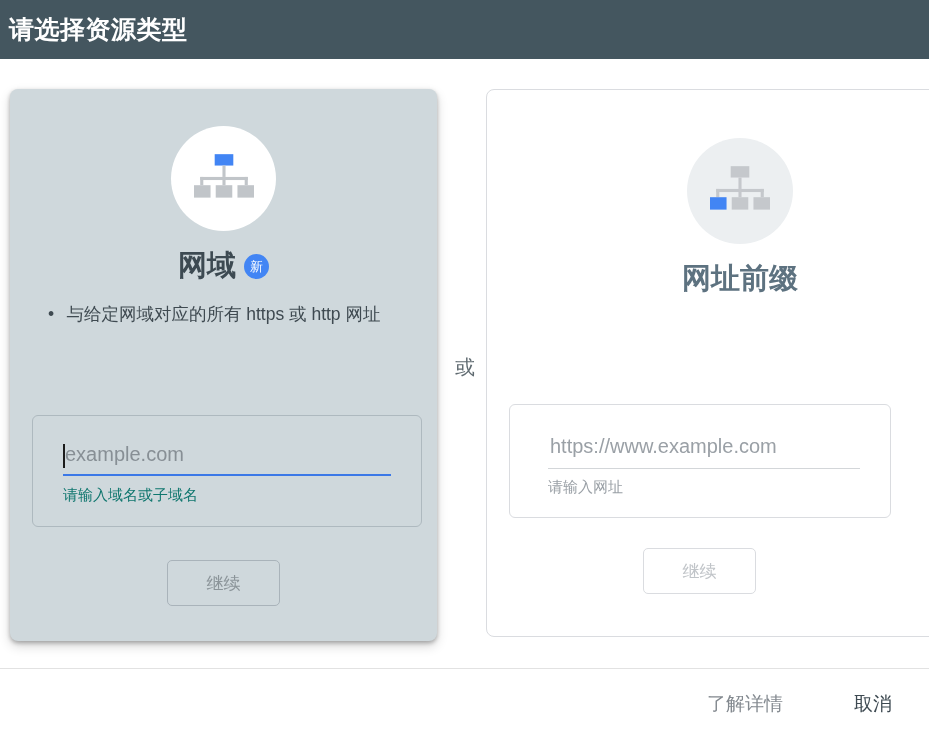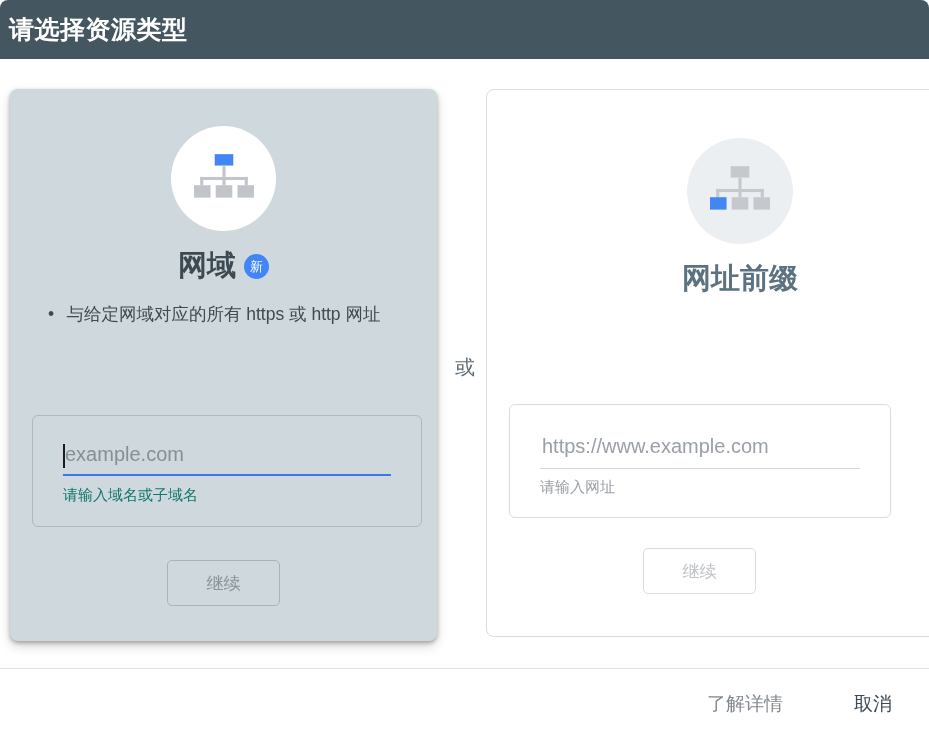--- a/index.html
+++ b/index.html
@@ -2,21 +2,20 @@
 <html><head>
 <meta charset="utf-8">
 <style>
   html,body{margin:0;padding:0;}
   .page{
     position:relative;
     width:929px;height:729px;
     background:#ffffff;
     overflow:hidden;
     font-family:"Liberation Sans","DejaVu Sans",sans-serif;
-    border-radius:8px;
   }
   
   .header{
     position:absolute;left:0;top:0;right:0;height:59px;
     background:#44565f;color:#fff;
     display:flex;align-items:center;
     padding-left:9px;box-sizing:border-box;
   }
   .header .title{font-size:25px;font-weight:700;letter-spacing:.5px;}
   
@@ -66,20 +65,21 @@
   .input-panel{
     position:absolute;text-align:left;border-radius:6px;box-sizing:border-box;
   }
   .card-domain .input-panel{
     left:22px;top:326px;width:390px;height:112px;
     border:1px solid #aeb9bf;
   }
   .card-prefix .input-panel{
     left:22px;top:314px;width:382px;height:114px;
     border:1px solid #dadce0;
+    padding-left:8px;
   }
   .field{position:relative;margin:27px 30px 0 30px;}
   .card-prefix .field{margin-top:30px;}
   .underline-input{
     width:100%;box-sizing:border-box;
     background:transparent;border:none;outline:none;
     font-size:20px;color:#3c4043;
     padding:0 0 8px 2px;
     font-family:inherit;
   }

